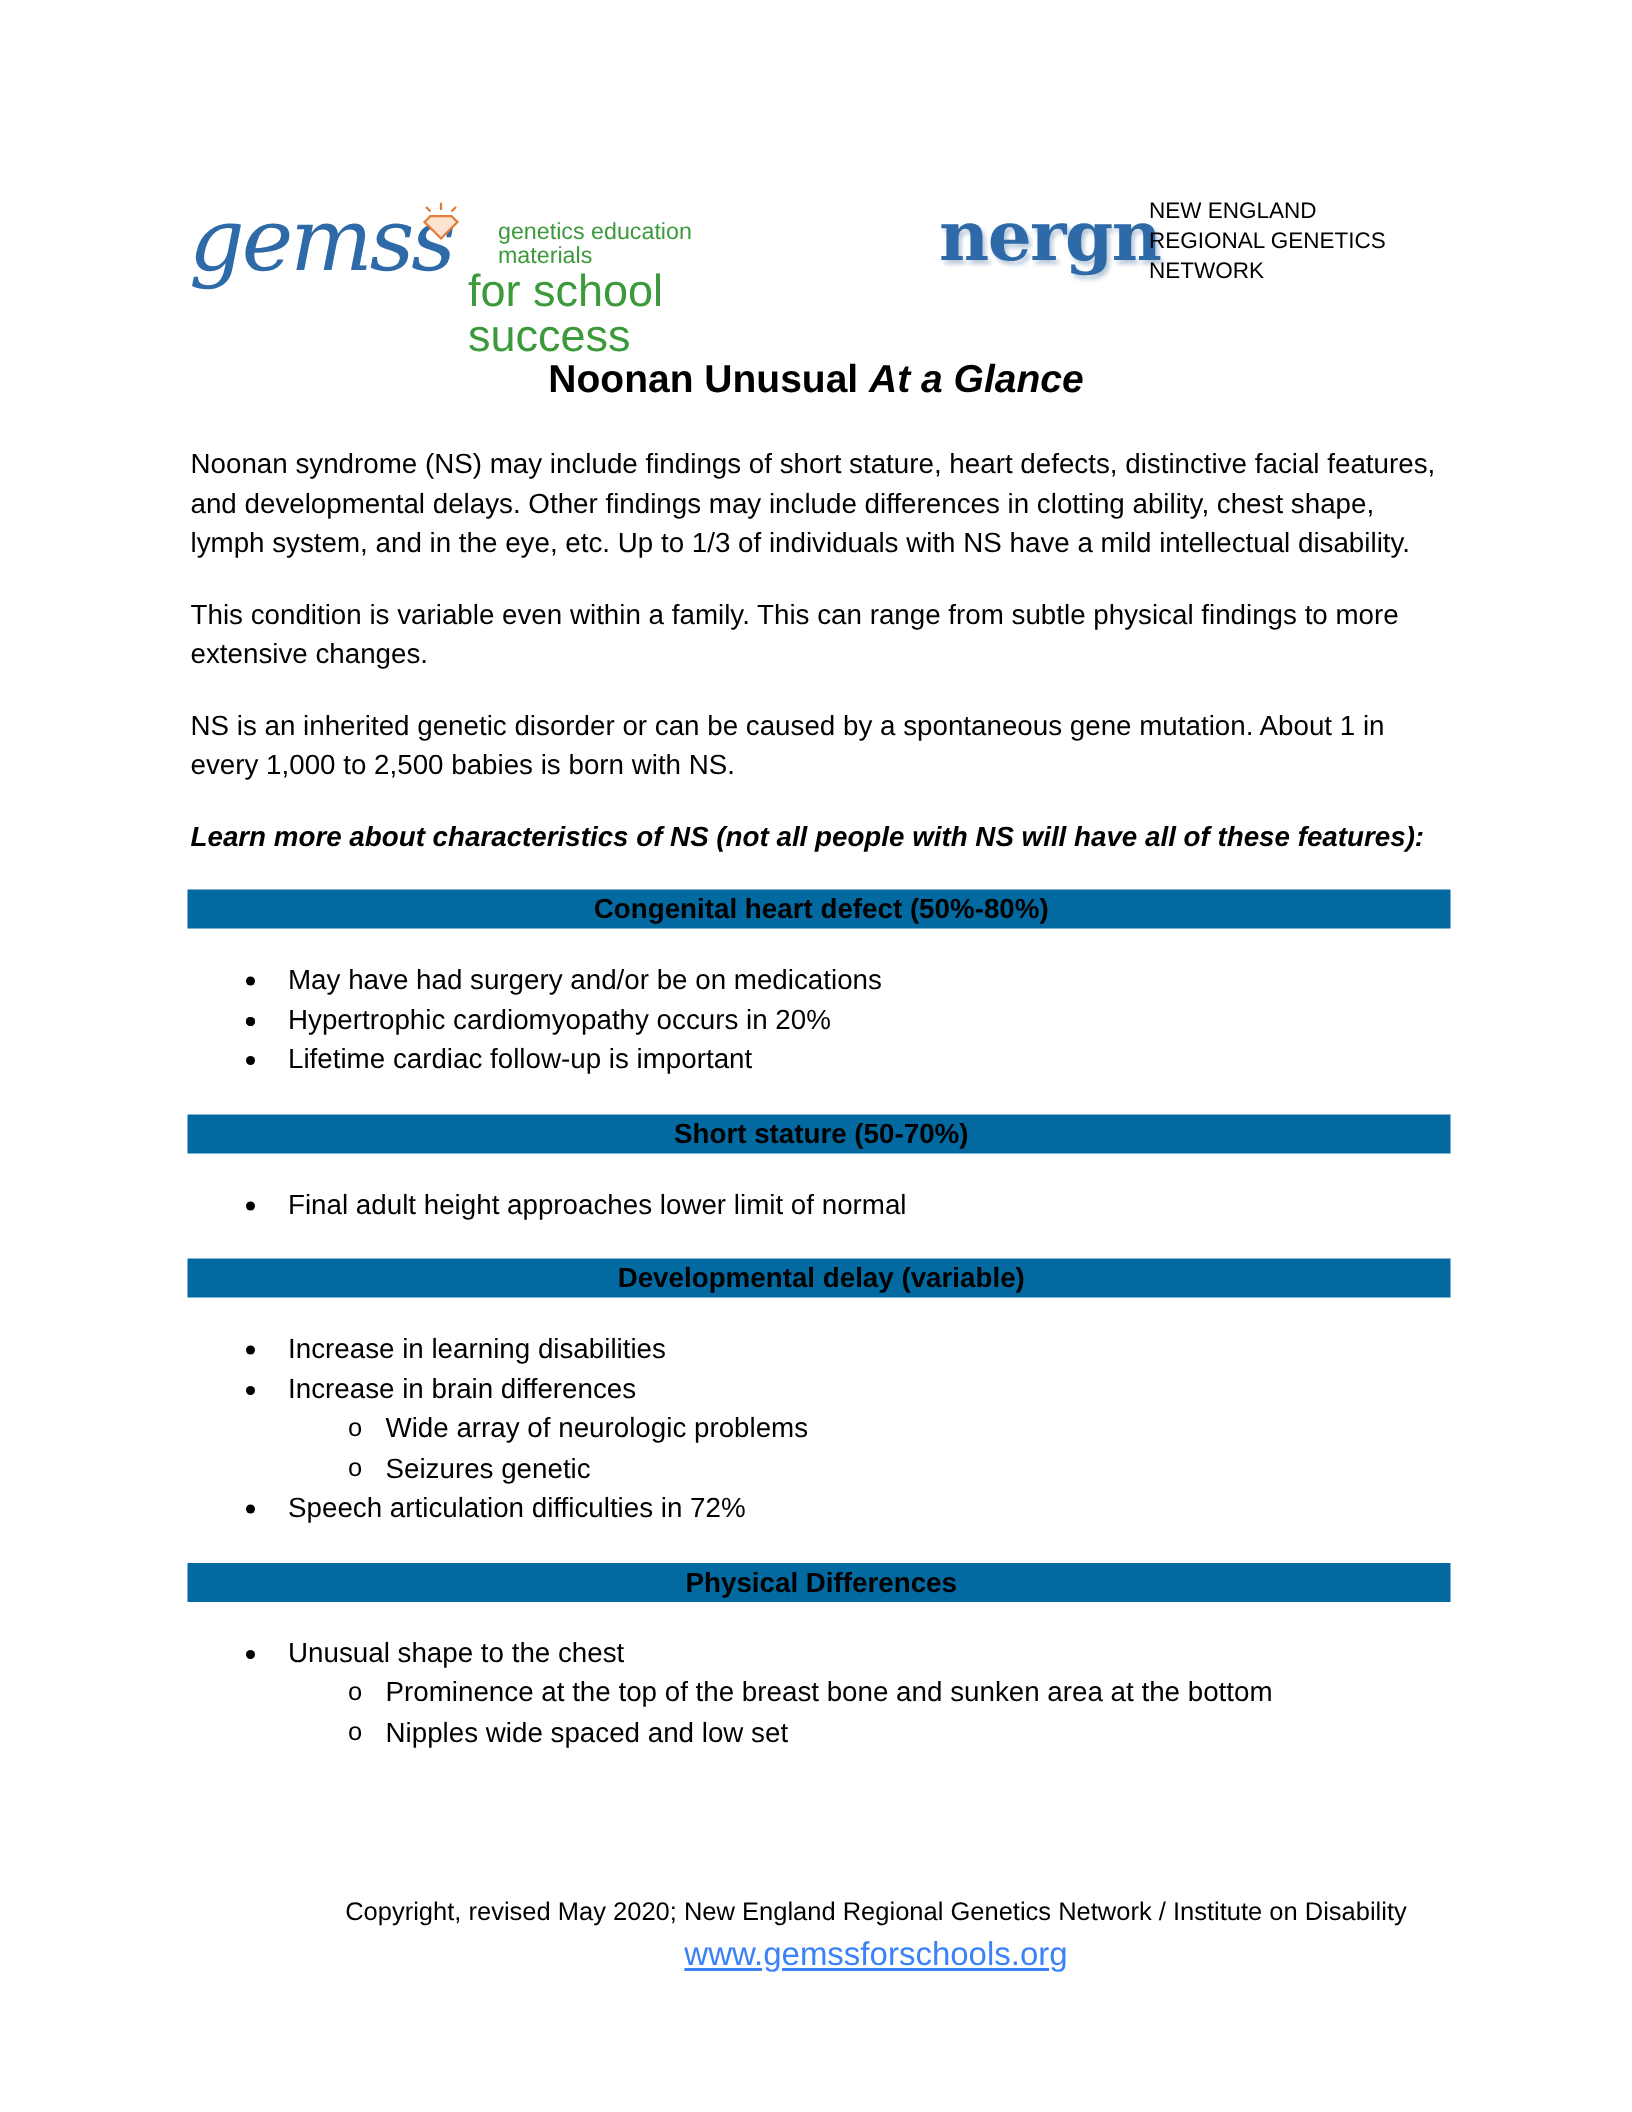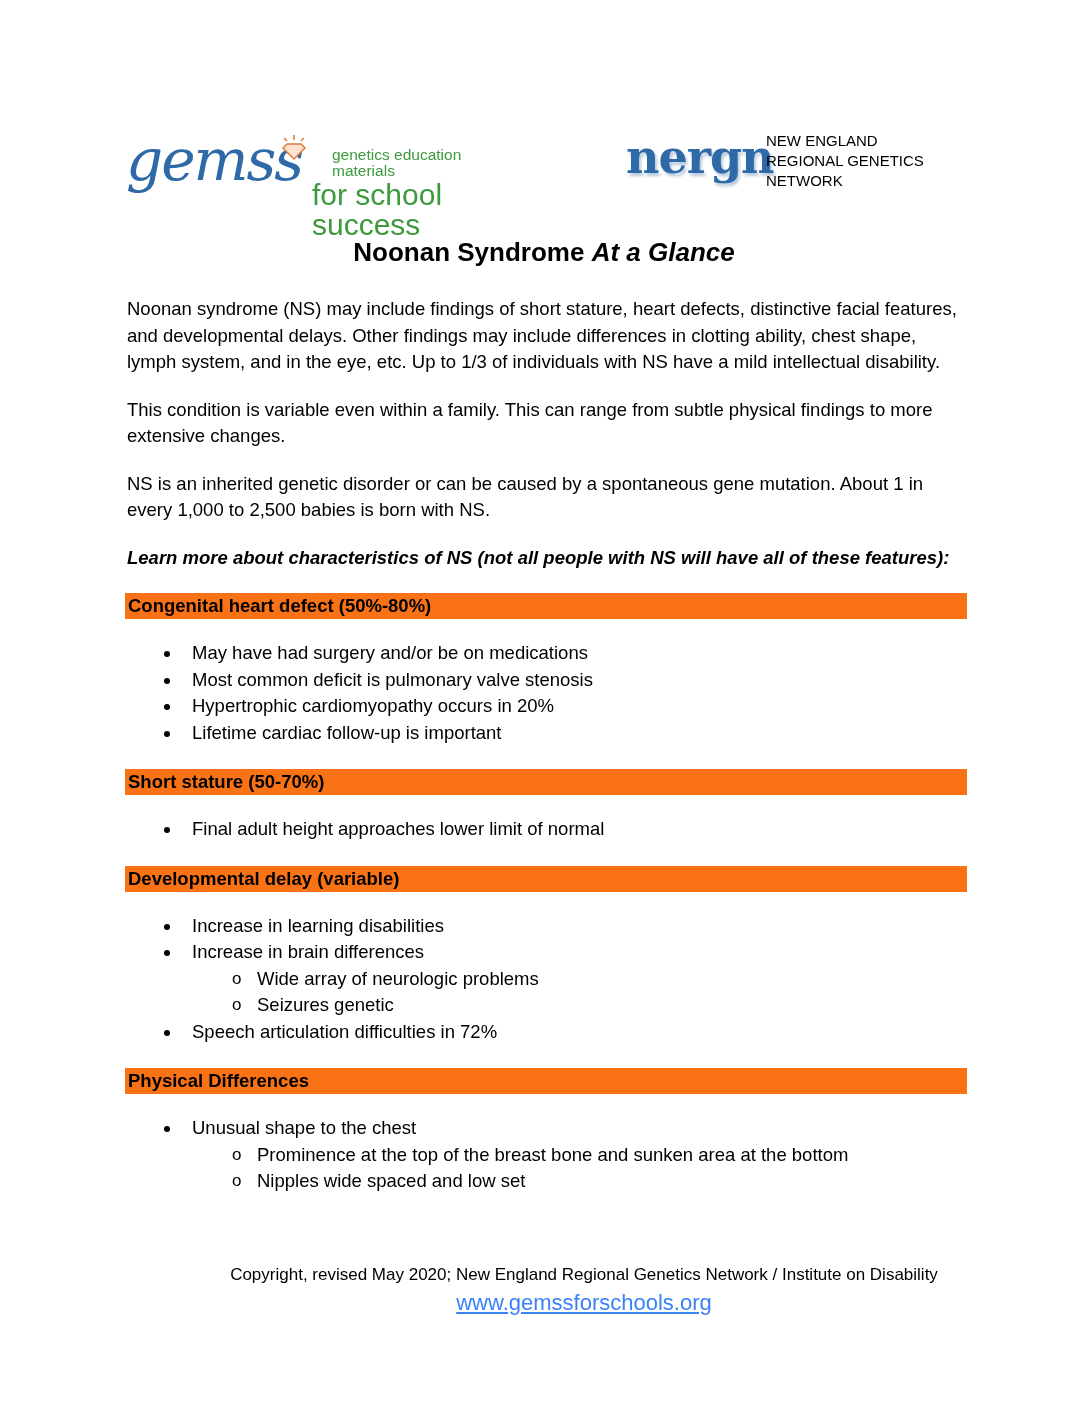--- a/index.html
+++ b/index.html
@@ -12,21 +12,21 @@
   .gemss-tag .l1 { font-size: 15.5px; display: block; margin-left: 20px; }
   .gemss-tag .l2 { font-size: 30px; display: block; margin-top: 2px; }
   .nergn { position: absolute; left: 500px; top: 0; width: 320px; height: 75px; }
   .nergn-word { position: absolute; left: 0; top: 2px; font-family: "DejaVu Serif", serif; font-weight: bold; font-size: 46px; color: #2e6aa8; letter-spacing: -1px; line-height: 60px; text-shadow: 2px 3px 3px #b8c8d8; }
   .nergn-tag { position: absolute; left: 140px; top: 6px; color: #000000; font-size: 15px; line-height: 20px; }
   .title { position: absolute; top: 237px; left: 0; width: 1088px; text-align: center; font-size: 26px; font-weight: bold; }
   .title i { font-style: italic; }
   .content { position: absolute; left: 127px; top: 296px; width: 838px; font-size: 18.5px; line-height: 26.5px; }
   .content p { margin: 0 0 21px 0; }
   .lead { font-weight: bold; font-style: italic; margin-bottom: 22px !important; }
-  .section-bar { background: #f97316; font-weight: bold; height: 26px; line-height: 26px; padding-left: 1px; margin: 0 -2px 0 -2px; padding-left: 3px; }
+  .section-bar { background: #0369a1; font-weight: bold; height: 26px; line-height: 26px; padding-left: 1px; margin: 0 -2px 0 -2px; padding-left: 3px; text-align: center; }
   ul.b1 { list-style: none; margin: 21px 0 23px 0; padding: 0; }
   ul.b1 > li { position: relative; padding-left: 65px; }
   ul.b1 > li > .dot { position: absolute; left: 37px; top: 11px; width: 6px; height: 6px; background: #000; border-radius: 50%; }
   ul.b2 { list-style: none; margin: 0; padding: 0; }
   ul.b2 > li { position: relative; padding-left: 65px; }
   ul.b2 > li > .circ { position: absolute; left: 40px; top: 0; font-size: 17px; }
   .footer { position: absolute; top: 1265px; left: 0; width: 1088px; text-align: center; font-size: 17px; padding-left: 40px; }
   .footer .copy { display: block; }
   .footer a { display: inline-block; margin-top: 5px; font-size: 22px; color: #3b82f6; text-decoration: underline; }
 </style>
@@ -51,33 +51,33 @@
     <span class="nergn-word">nergn</span>
     <div class="nergn-tag">
       <div>NEW ENGLAND</div>
       <div>REGIONAL GENETICS</div>
       <div>NETWORK</div>
     </div>
   </div>
 </div>
 
 <div class="title">
-  <span>Noonan Syndrome </span><i>At a Glance</i>
+  <span>Noonan Unusual </span><i>At a Glance</i>
 </div>
 
 <div class="content">
   <p>Noonan syndrome (NS) may include findings of short stature, heart defects, distinctive facial features, and developmental delays.  Other findings may include differences in clotting ability, chest shape, lymph system, and in the eye, etc. Up to 1/3 of individuals with NS have a mild intellectual disability.</p>
   <p>This condition is variable even within a family. This can range from subtle physical findings to more extensive changes.</p>
   <p>NS is an inherited genetic disorder or can be caused by a spontaneous gene mutation. About 1 in every 1,000 to 2,500 babies is born with NS.</p>
   <p class="lead">Learn more about characteristics of NS (not all people with NS will have all of these features):</p>
 
   <div class="section-bar">Congenital heart defect (50%-80%)</div>
   <ul class="b1">
     <li><span class="dot"></span><span>May have had surgery and/or be on medications</span></li>
-    <li><span class="dot"></span><span>Most common deficit is pulmonary valve stenosis</span></li>
+    <li><span class="dot"></span></li>
     <li><span class="dot"></span><span>Hypertrophic cardiomyopathy occurs in 20%</span></li>
     <li><span class="dot"></span><span>Lifetime cardiac follow-up is important</span></li>
   </ul>
 
   <div class="section-bar">Short stature (50-70%)</div>
   <ul class="b1">
     <li><span class="dot"></span><span>Final adult height approaches lower limit of normal</span></li>
   </ul>
 
   <div class="section-bar">Developmental delay (variable)</div>

